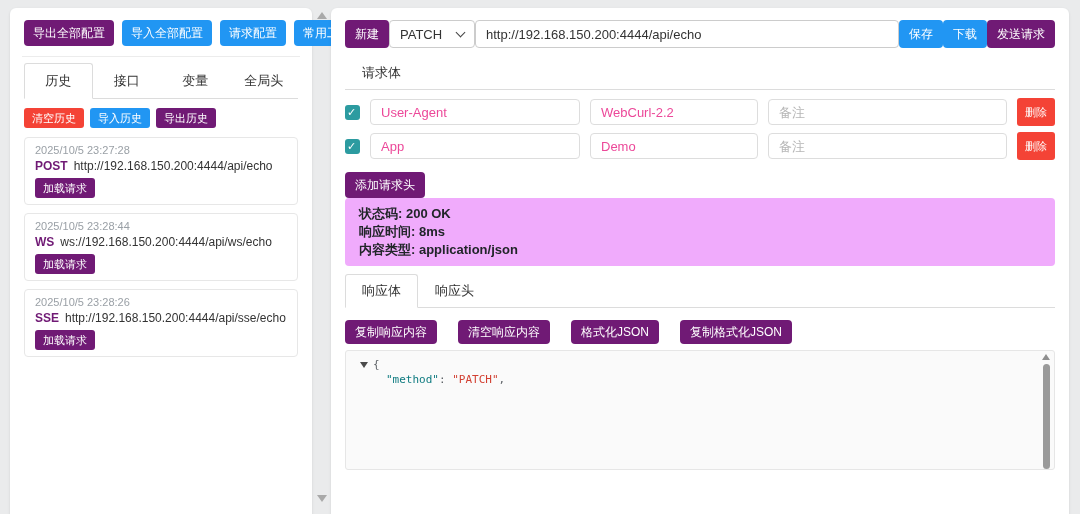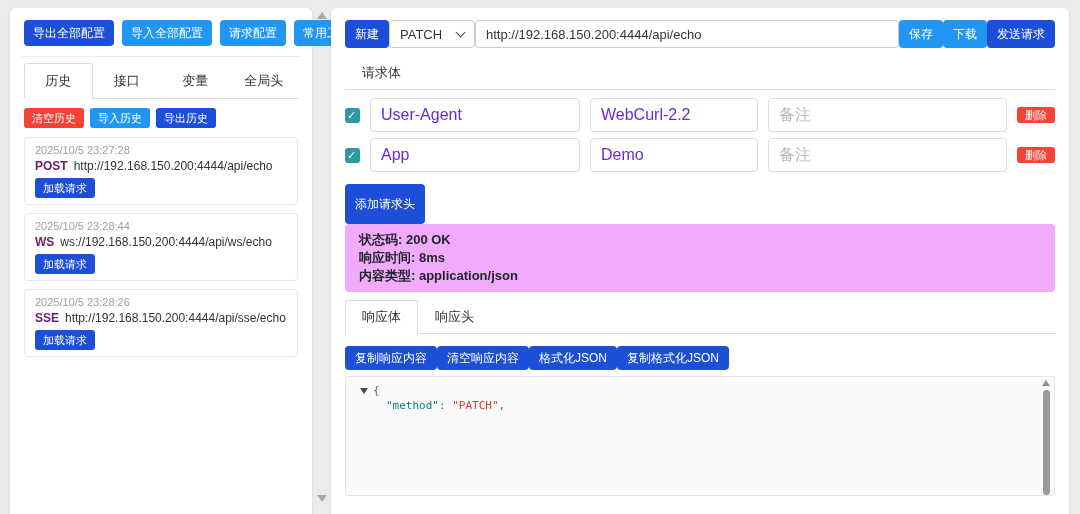--- a/index.html
+++ b/index.html
@@ -8,23 +8,23 @@
 
   .card { position:absolute; top:8px; background:#fff; border-radius:6px; box-shadow:0 1px 3px rgba(0,0,0,.10); }
   .sidebar { left:10px; width:302px; height:520px; }
   .main { left:331px; width:738px; height:520px; }
 
   .side-pad { padding:12px 14px; }
   .main-pad { padding:12px 14px; }
 
   
   .btn { display:inline-flex; align-items:center; justify-content:center; border:none; border-radius:4px;
-         color:#fff; font-size:12px; padding:0 10px; height:40px; cursor:pointer; white-space:nowrap;
+         color:#fff; font-size:12px; padding:0 10px; height:26px; cursor:pointer; white-space:nowrap;
          font-family:inherit; }
-  .btn.green { background:#1d4ed8; }
+  .btn.green { background:#701a75; }
   .btn.blue  { background:#2196f3; }
   .btn.red   { background:#f44336; }
   .btn.xs { height:20px; font-size:11px; padding:0 8px; border-radius:3px; }
   .btn.sm { height:26px; font-size:12px; padding:0 9px; }
 
   .cfg-row { display:flex; gap:8px; }
   .cfg-row .btn { flex:1; }
 
   .side-divider { border-bottom:1px solid #ececec; margin:10px -2px 6px; }
 
@@ -60,30 +60,30 @@
           transform:rotate(45deg); margin-top:-4px; margin-left:auto; }
   .url-input { flex:1; height:28px; border:1px solid #ccc; border-radius:4px; padding:0 10px; font-size:13px;
                color:#333; font-family:inherit; }
 
   .main-tabs { margin-top:8px; }
 
   .hrows { margin-top:8px; }
   .hrow { display:flex; gap:10px; align-items:center; margin-bottom:6px; }
   .checkbox { width:15px; height:15px; border-radius:3px; background:#2c9ba0; position:relative; cursor:pointer; flex:0 0 15px; }
   .checkbox.checked::after { content:"✓"; position:absolute; left:2px; top:0px; color:#fff; font-size:11px; line-height:15px; }
-  .hinput { height:26px; border:1px solid #ddd; border-radius:4px; padding:16px 10px; font-size:16px; color:#6d28d9; font-family:inherit; }
+  .hinput { height:26px; border:1px solid #ddd; border-radius:4px; padding:0 10px; font-size:13px; color:#ec4899; font-family:inherit; }
   .hinput::placeholder { color:#b6b6b6; }
   .hinput.key { width:210px; } .hinput.val { width:168px; } .hinput.note { flex:1; }
-  .hrow .btn { height:16px; }
+  .hrow .btn { height:28px; }
   .add-btn { margin-top:6px; }
 
   .status-box { background:#f0abfc; border-radius:4px; padding:7px 14px; font-size:13px;
                 font-weight:600; color:#212529; line-height:18px; }
 
-  .resp-actions { display:flex; gap:0; margin-top:12px; }
+  .resp-actions { display:flex; gap:21px; margin-top:12px; }
   .resp-actions .btn { height:24px; }
 
   
   .json-box { position:relative; margin-top:6px; height:120px; background:#fafafa; border:1px solid #e6e6e6;
               border-radius:3px; padding:6px 20px 6px 10px; overflow:hidden;
               font-family:"DejaVu Sans Mono","Liberation Mono",monospace; font-size:11px; line-height:15px; }
   .json-line { white-space:nowrap; }
   .json-toggle { display:inline-block; width:0; height:0; border-left:4px solid transparent;
                  border-right:4px solid transparent; border-top:6px solid #4a4a4a; margin-right:5px; cursor:pointer; }
   .tk-key  { color:#0f7b80; }

